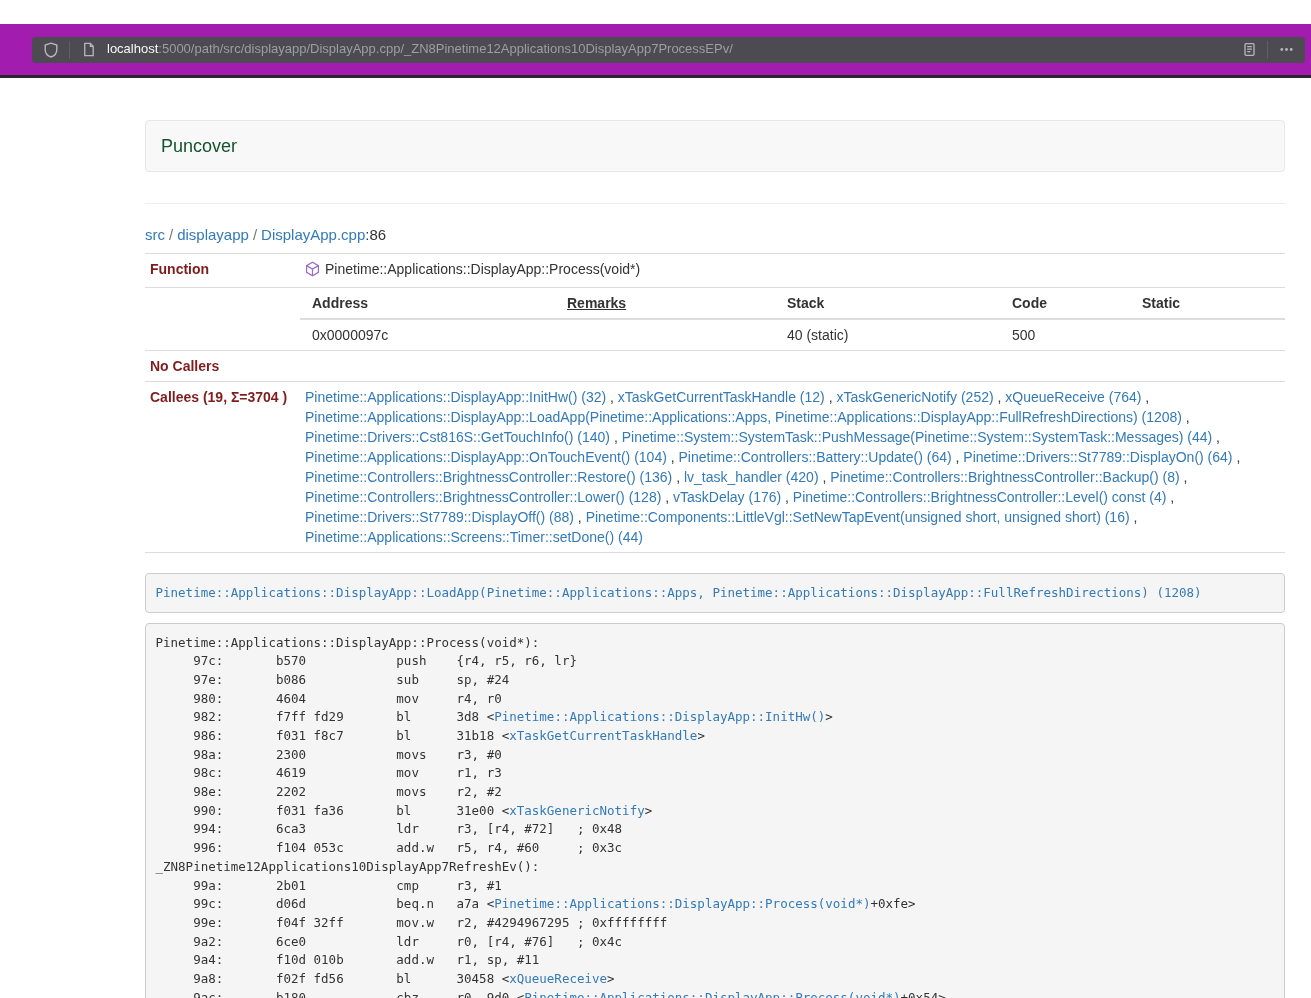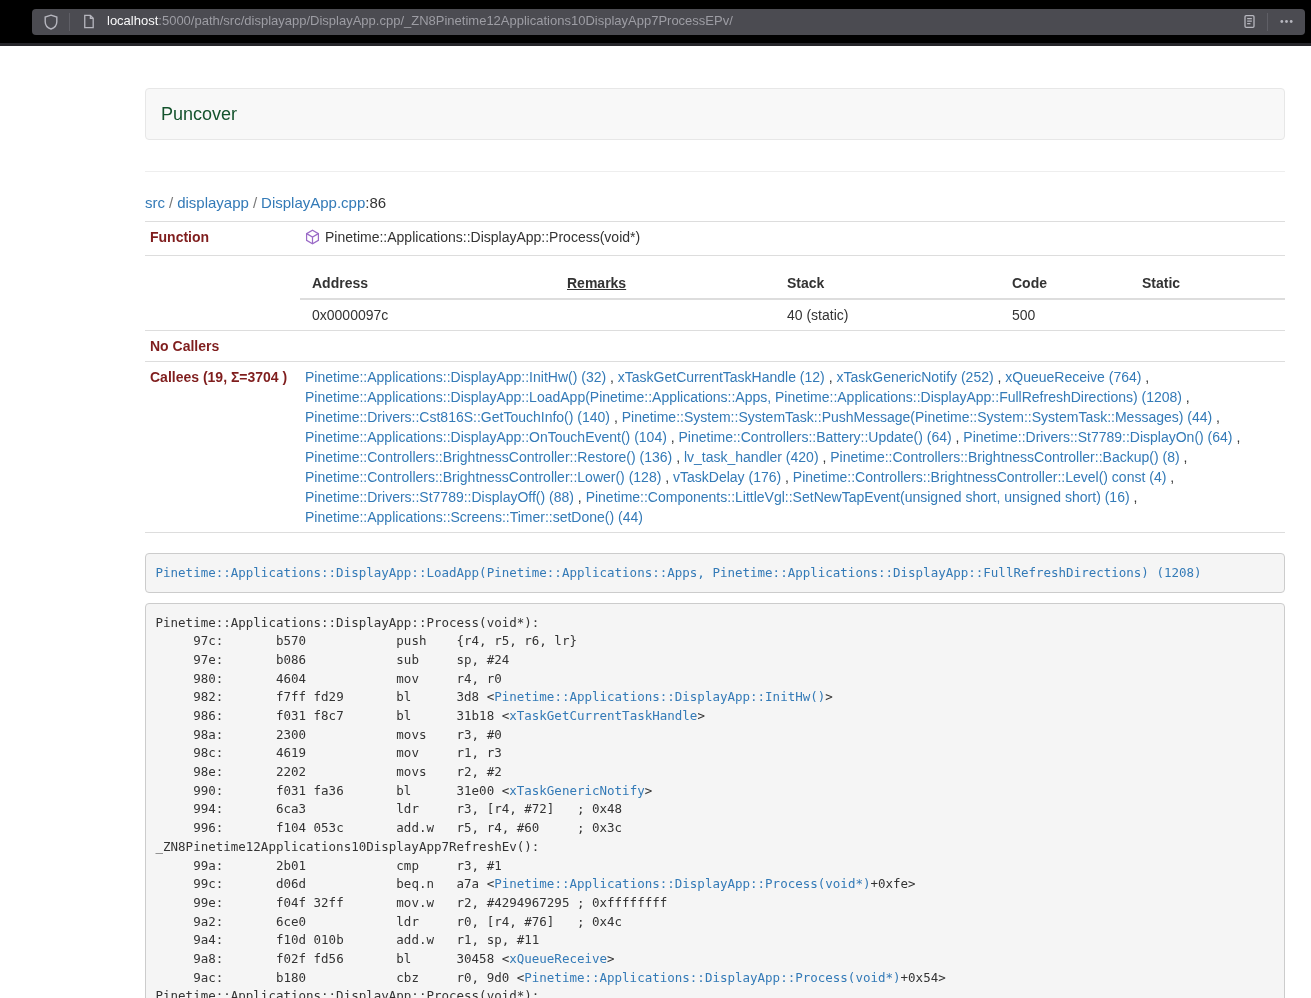--- a/index.html
+++ b/index.html
@@ -4,21 +4,21 @@
 <style>
   * { box-sizing: border-box; }
   html,body { margin:0; padding:0; }
   body {
     width:1311px; height:998px; overflow:hidden;
     background:#fff; color:#333;
     font-family:"Liberation Sans","DejaVu Sans",sans-serif;
     font-size:14px; line-height:1.42857;
   }
   
-  .chrome { height:43px; background:#000000; display:flex; align-items:center; padding:0 6px; }
+  .chrome { height:51px; background:#a21caf; display:flex; align-items:center; padding:0 6px;margin-top:24px; }
   .chrome-strip { height:3px; background:#26262b; }
   .urlbar {
     flex:1; height:26px; margin-left:26px; background:#4b4b51; border-radius:4px;
     display:flex; align-items:center; padding:0 8px; color:#b1b1b3; font-size:13px;
   }
   .urlbar .vdiv { width:1px; height:18px; background:#5f5f66; margin:0 7px; }
   .url-text { flex:1; white-space:nowrap; overflow:hidden; margin-left:8px; }
   .url-host { color:#f9f9fa; }
   .url-rest { color:#9d9da4; }
   .chrome-icon { display:inline-flex; align-items:center; justify-content:center; width:22px; height:22px; }
@@ -38,21 +38,21 @@
   
   table.main { width:100%; border-collapse:collapse; margin-bottom:20px; }
   table.main > tbody > tr > th,
   table.main > tbody > tr > td {
     border-top:1px solid #ddd; padding:5px; text-align:left; vertical-align:top;
     font-size:14px; line-height:20px;
   }
   table.main { border-bottom:1px solid #ddd; }
   th.rowlabel { width:155px; font-weight:bold; color:#7f1d1d; }
   td.nested-cell { padding:0 !important; }
-  table.nested { width:100%; border-collapse:collapse;margin-top:12px; }
+  table.nested { width:100%; border-collapse:collapse; }
   table.nested th, table.nested td {
     padding:5px 5px 5px 12px; text-align:left; font-size:14px; line-height:20px;
   }
   table.nested thead th { border-bottom:2px solid #ddd; font-weight:bold; }
   .col-address{width:255px;} .col-remarks{width:220px;text-decoration:underline;} .col-stack{width:225px;} .col-code{width:130px;}
   .fn-icon { display:inline-block; vertical-align:-3px; margin-right:5px; }
   
   pre.box {
     background:#f5f5f5; border:1px solid #ccc; border-radius:4px;
     padding:9.5px; margin:0 0 10px;

